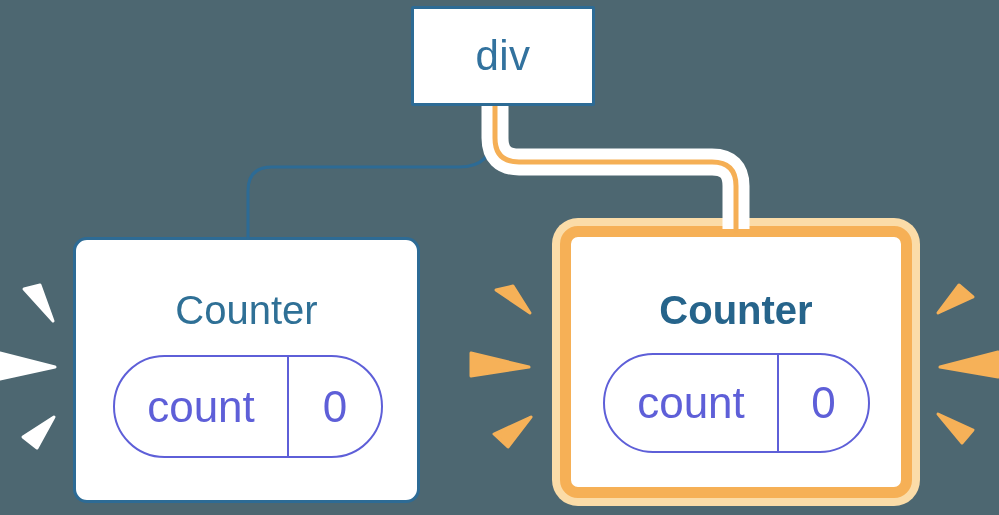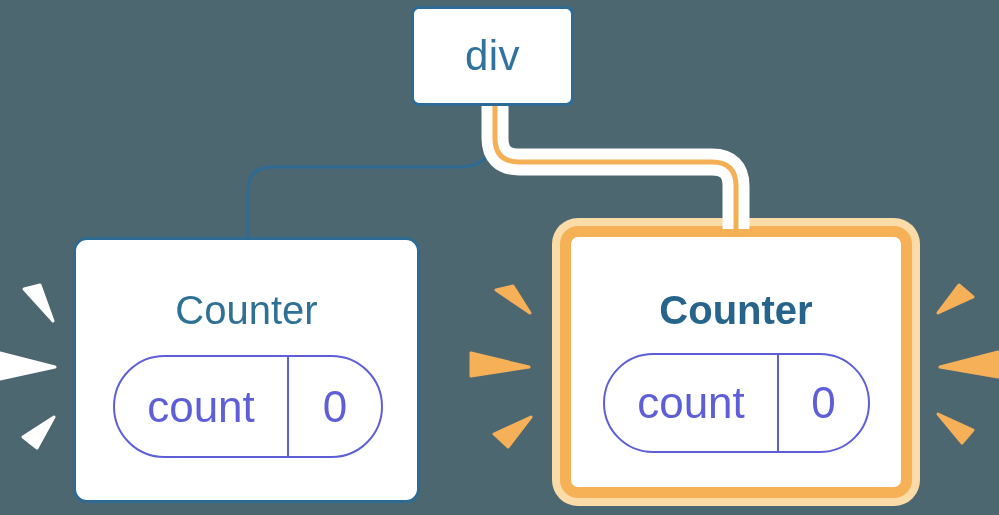--- a/index.html
+++ b/index.html
@@ -8,22 +8,22 @@
     --orange-strong:#F6B056; --orange-pale:#FBDCA8; --connector-orange:#F5AF55;
     --casing:#FFFFFF; --spark-white:#FFFFFF; --spark-orange:#F6B158; --card-bg:#FFFFFF;
   }
   html,body{margin:0;padding:0;}
   body{background:var(--page-bg); font-family:"Liberation Sans", sans-serif;}
   .canvas{position:relative; width:999px; height:515px; background:var(--page-bg); overflow:hidden;}
   .layer{position:absolute; left:0; top:0; width:999px; height:515px; pointer-events:none;}
   .svg-over{z-index:3;}
   .node{position:absolute; box-sizing:border-box; background:var(--card-bg); z-index:2;}
   .root-node{
-    left:411px; top:6px; width:163px; height:100px;
-    border:3px solid var(--blue-border); border-radius:8px;
+    left:411px; top:6px; width:184px; height:100px;
+    border:3px solid var(--blue-border); border-radius:2px;
     display:flex; align-items:center; justify-content:center;
   }
   .root-label{color:var(--blue-text); font-size:42px; font-weight:500; letter-spacing:0.5px;}
   .card{position:absolute; box-sizing:border-box; background:var(--card-bg); z-index:2;}
   .card-left{
     left:73px; top:237px; width:347px; height:266px;
     border:3px solid var(--blue-border); border-radius:14px;
   }
   .card-right{
     left:560px; top:226px; width:352px; height:272px;

